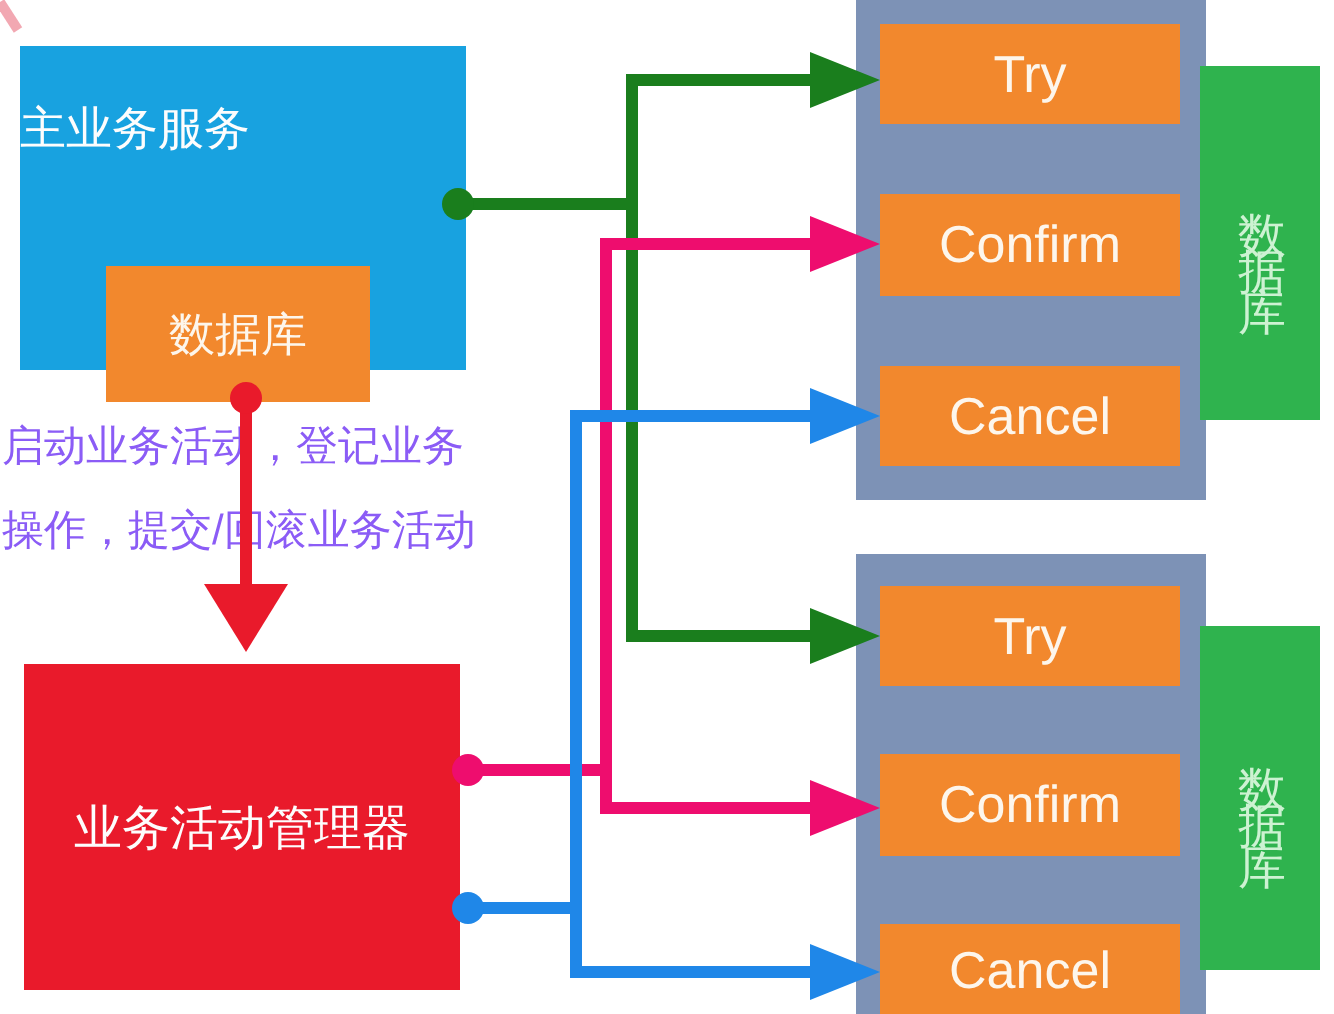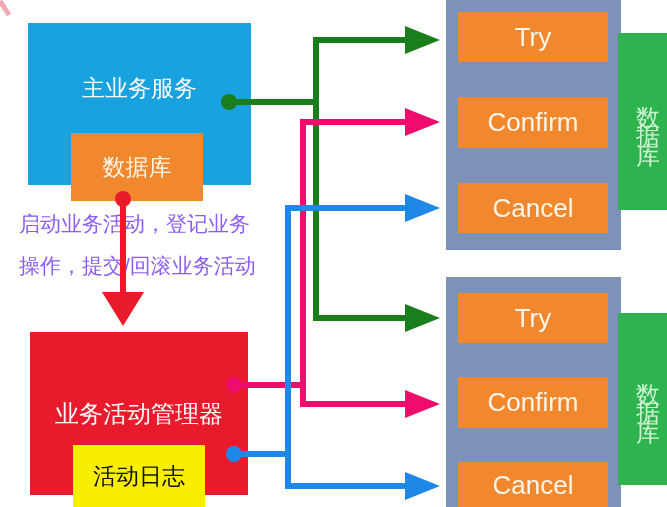--- a/index.html
+++ b/index.html
@@ -1,23 +1,23 @@
 <!DOCTYPE html>
 <html><head>
 <meta charset="utf-8">
 <style>
   html,body{margin:0;padding:0;}
   body{font-family:"Liberation Sans","DejaVu Sans",sans-serif;}
   #stage{position:relative;width:667px;height:507px;background:#ffffff;overflow:hidden;}
-  .abs{position:absolute;box-sizing:border-box;margin-left:18px;}
+  .abs{position:absolute;box-sizing:border-box;}
   .center{display:flex;align-items:center;justify-content:center;}
 
   
   .main-service{left:10px;top:23px;width:223px;height:162px;background:#18a2e0;
-    color:#fdfdfd;font-size:23px;display:flex;justify-content:center;align-items:flex-start;padding-top:50px;}
+    color:#fdfdfd;font-size:23px;display:flex;align-items:flex-start;padding-top:26px;}
   .main-db{left:53px;top:133px;width:132px;height:68px;background:#f2882d;
     color:#fdf6ec;font-size:23px;}
   .annotation{left:1px;top:203px;width:280px;color:#8b5cf6;font-size:21px;line-height:42px;white-space:nowrap;}
   .manager{left:12px;top:332px;width:218px;height:163px;background:#e91a2b;
     color:#fdfdfd;font-size:24px;display:flex;justify-content:center;align-items:flex-start;padding-top:66px;}
   .log{left:55px;top:445px;width:132px;height:62px;background:#f8ee00;
     color:#141414;font-size:23px;}
 
   
   .group-box{width:175px;background:#7d92b6;}
@@ -46,23 +46,20 @@
     <span>数据库</span>
   </div>
 
   <div class="abs annotation">
     <div>启动业务活动，登记业务</div>
     <div>操作，提交/回滚业务活动</div>
   </div>
 
   <div class="abs manager">
     <span>业务活动管理器</span>
-  </div>
-  <div class="abs log center">
-    <span>活动日志</span>
   </div>
 
   <div class="abs group-box group-1"></div>
   <div class="abs tcc-btn try-1 center">
     <span>Try</span>
   </div>
   <div class="abs tcc-btn confirm-1 center">
     <span>Confirm</span>
   </div>
   <div class="abs tcc-btn cancel-1 center">

